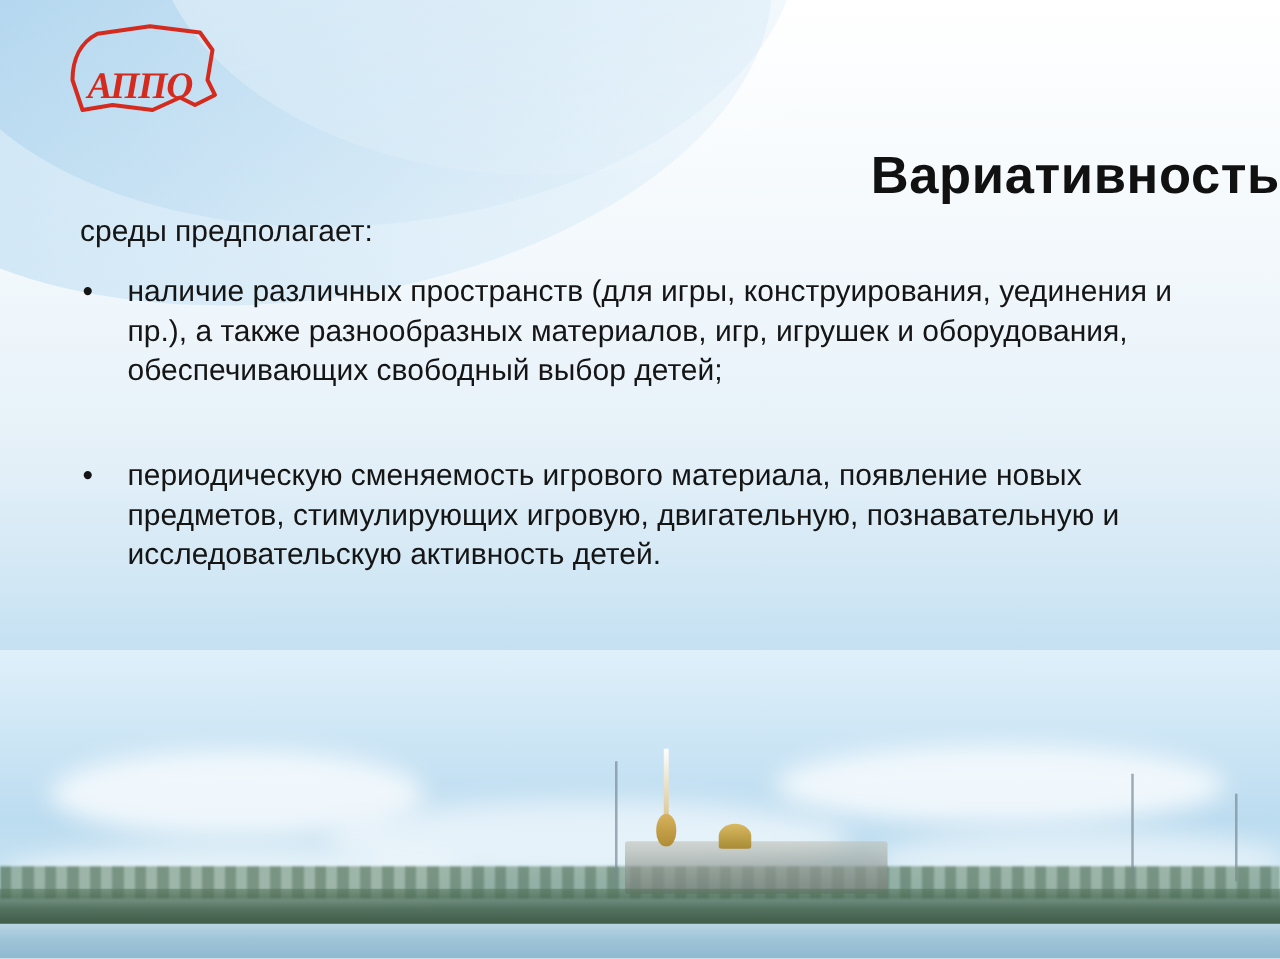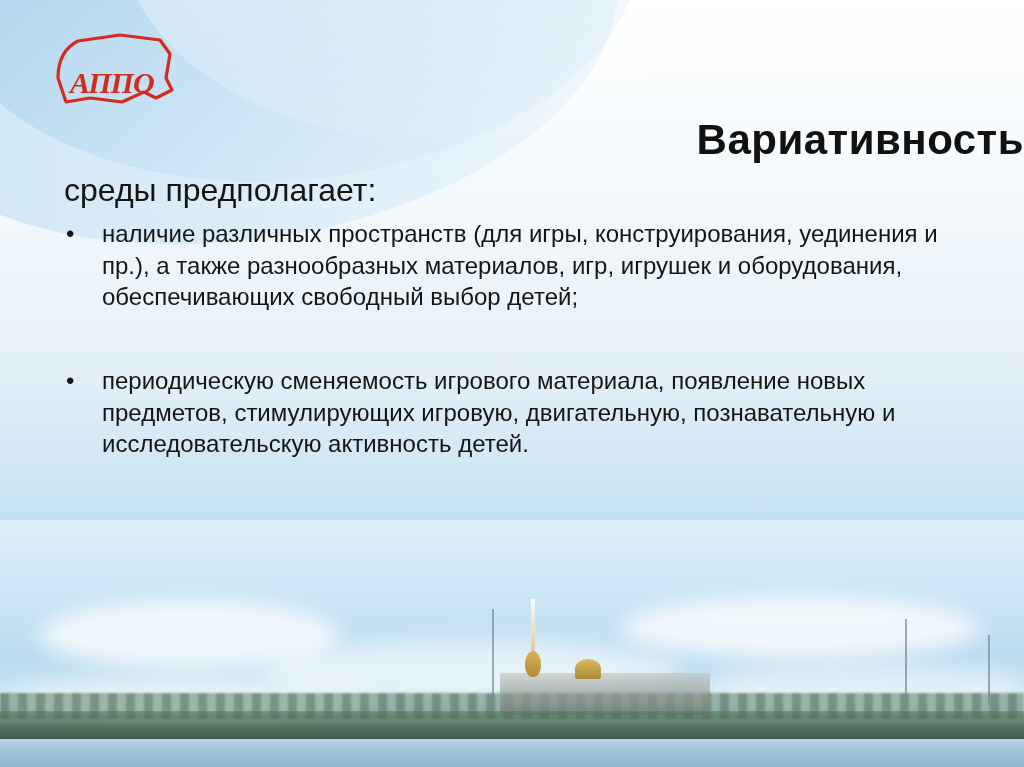--- a/index.html
+++ b/index.html
@@ -111,21 +111,21 @@
     position: absolute;
     top: -280px; left: 120px;
     width: 620px; height: 420px;
     border-radius: 50%;
     background: linear-gradient(170deg, rgba(255,255,255,0.75), rgba(255,255,255,0));
   }
 
   
   .logo {
     position: absolute;
-    left: 52px; top: 32px;
+    left: 52px; top: 18px;
     width: 125px; height: 78px; text-align: right;
   }
   .logo-shape {
     position: absolute;
     inset: 0;
   }
   .logo-text {
     position: absolute;
     left: 18px;
     top: 34px;
@@ -146,21 +146,21 @@
     font-size: 42px;
     font-weight: bold;
     color: #111111;
     letter-spacing: 0.5px;
   }
 
   .lead {
     position: absolute;
     left: 64px;
     top: 172px;
-    font-size: 32px;
+    font-size: 24px;
     color: #151515;
   }
 
   .bullets {
     position: absolute;
     left: 60px;
     top: 218px;
     width: 880px;
   }
   .bullet {

